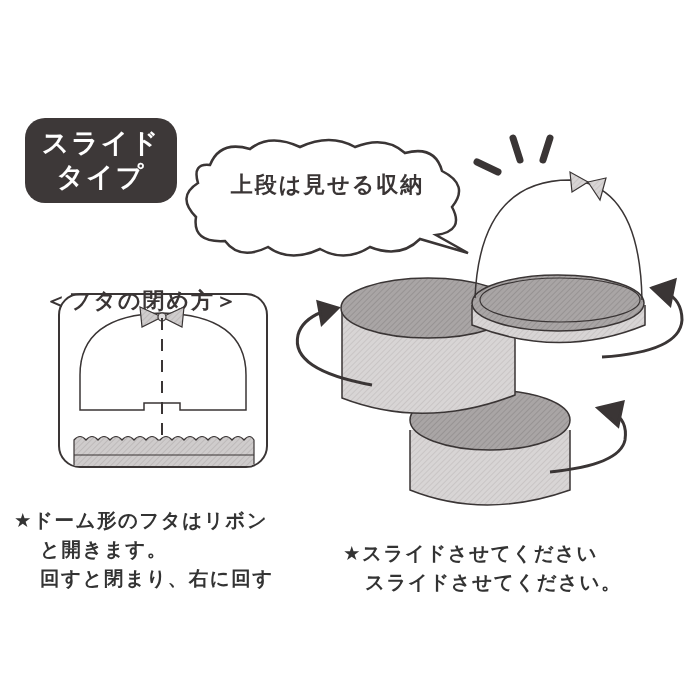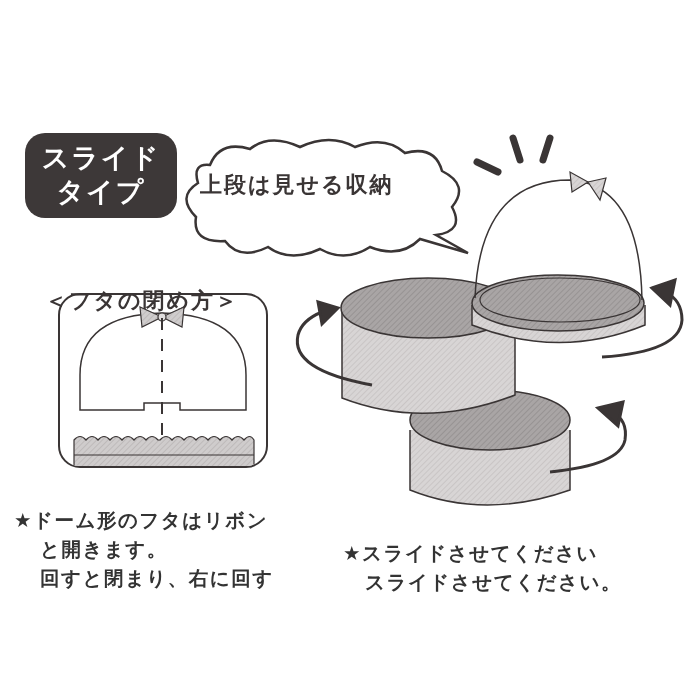--- a/index.html
+++ b/index.html
@@ -4,26 +4,26 @@
 <style>
   html, body { margin: 0; padding: 0; }
   body {
     width: 700px; height: 700px; background: #ffffff; position: relative; overflow: hidden;
     font-family: "DejaVu Sans", sans-serif; color: #2e2b2b;
   }
   .badge {
     position: absolute; left: 25px; top: 118px; width: 152px; height: 85px;
     background: #3d3838; border-radius: 20px; color: #fff;
     font-weight: bold; font-size: 27px; line-height: 34px; text-align: center;
-    padding-top: 8px; box-sizing: border-box; letter-spacing: 2px; margin-top: 15px;
+    padding-top: 8px; box-sizing: border-box; letter-spacing: 2px;
   }
   .badge span { display: block; }
   .bubble-svg { position: absolute; left: 180px; top: 135px; }
   .bubble-text {
-    position: absolute; left: 200px; top: 168px; width: 255px; 
+    position: absolute; left: 200px; top: 168px; width: 255px; text-align: center;
     font-weight: bold; font-size: 22px; line-height: 33px; color: #3a3535; letter-spacing: 2px;
   }
   .bubble-text span { display: block; }
   .lid-title {
     position: absolute; left: 45px; top: 258px; width: 260px;
     font-weight: bold; font-size: 22px; color: #3a3535; letter-spacing: 2px; margin-top: 28px;
   }
   .lid-frame {
     position: absolute; left: 58px; top: 293px; width: 210px; height: 175px;
     border: 2.5px solid #3a3535; border-radius: 22px; box-sizing: border-box; overflow: hidden;

